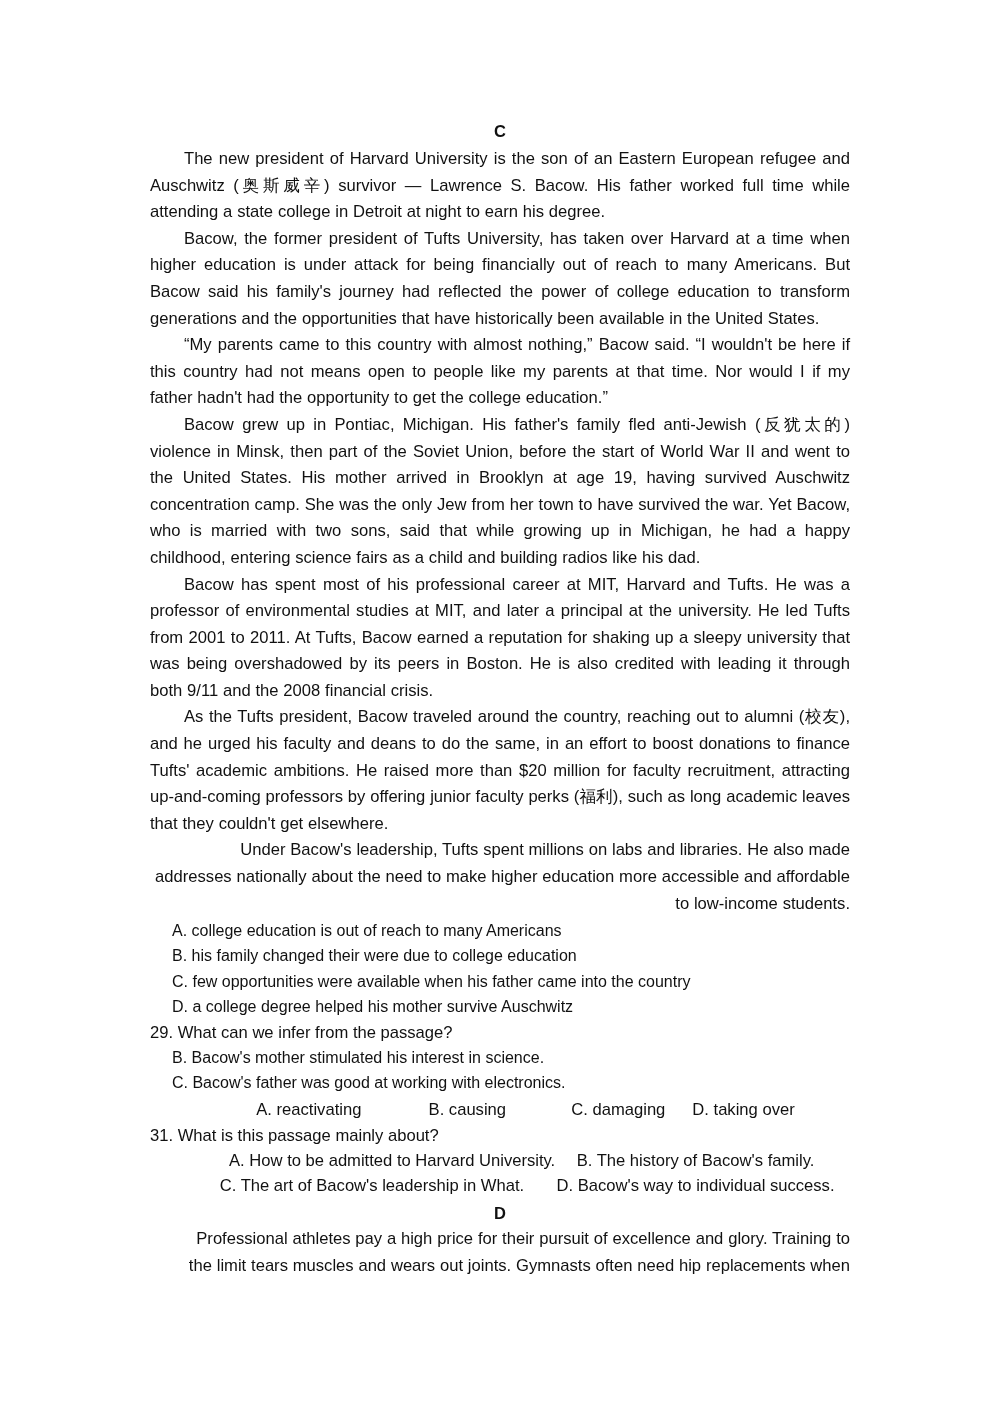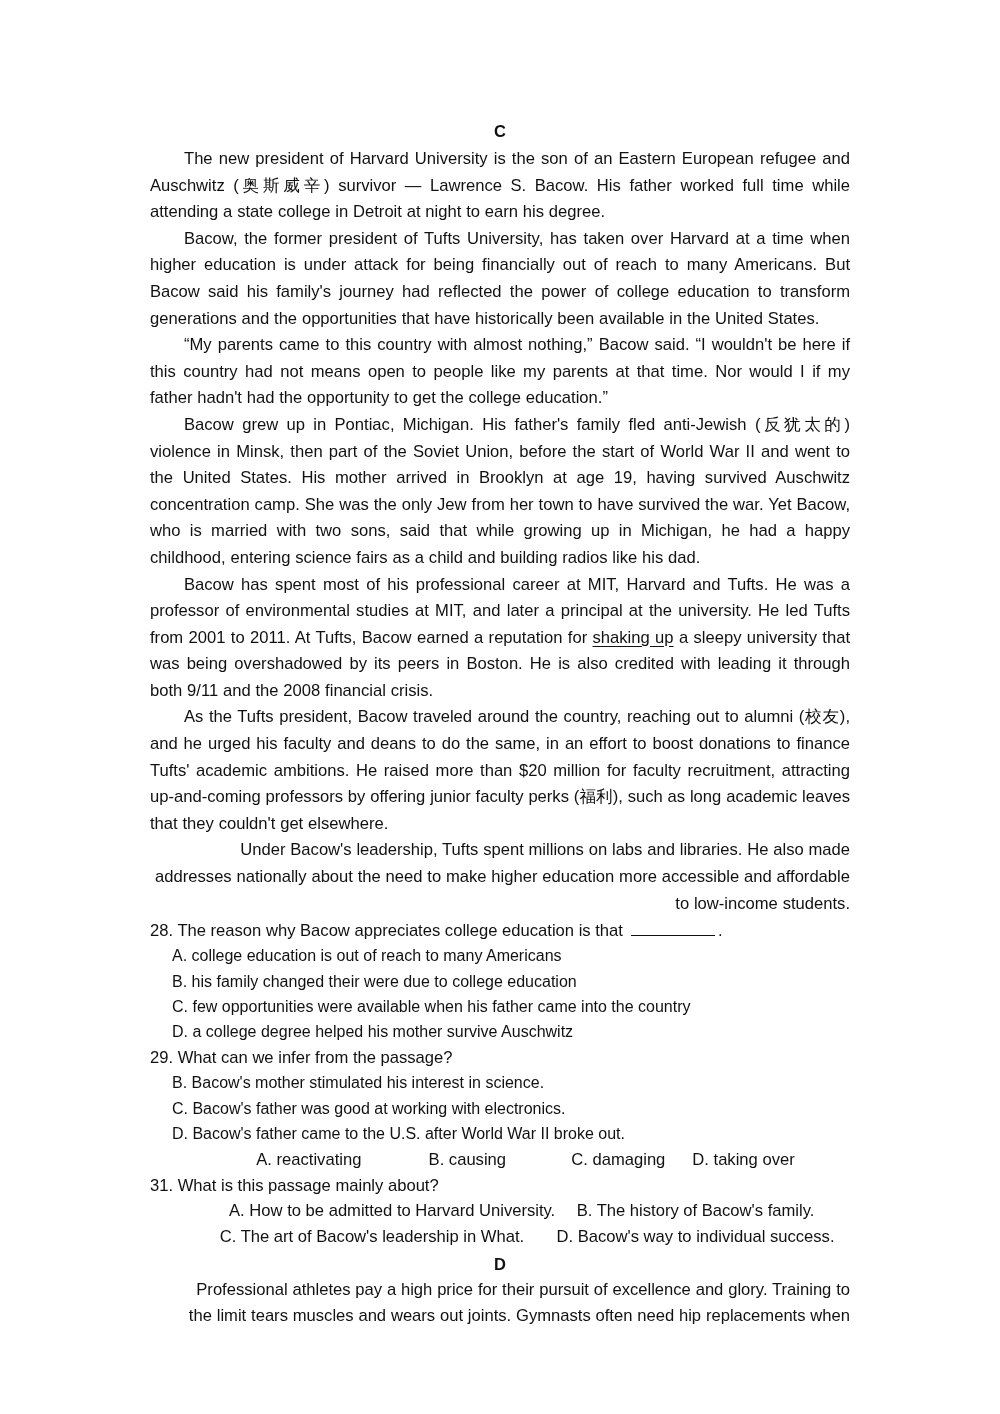--- a/index.html
+++ b/index.html
@@ -72,21 +72,20 @@
   }
   .blank {
     display: inline-block;
     width: 84px;
     border-bottom: 1.6px solid #111;
     height: 0.82em;
     margin: 0 3px 0 8px;
     vertical-align: baseline;
   }
   .underlined {
-    text-decoration: underline;
     text-underline-offset: 2.5px;
   }
   .section-letter-d {
     text-align: center;
     font-weight: bold;
     font-size: 16.5px;
     line-height: 26px;
     margin: 2px 0 0 0;
   }
 </style>
@@ -103,34 +102,30 @@
   <p class="para">Bacow grew up in Pontiac, Michigan. His father's family fled anti-Jewish (反犹太的) violence in Minsk, then part of the Soviet Union, before the start of World War II and went to the United States. His mother arrived in Brooklyn at age 19, having survived Auschwitz concentration camp. She was the only Jew from her town to have survived the war. Yet Bacow, who is married with two sons, said that while growing up in Michigan, he had a happy childhood, entering science fairs as a child and building radios like his dad.</p>
 
   <p class="para">
     <span>Bacow has spent most of his professional career at MIT, Harvard and Tufts. He was a professor of environmental studies at MIT, and later a principal at the university. He led Tufts from 2001 to 2011. At Tufts, Bacow earned a reputation for </span><span class="underlined">shaking up</span><span> a sleepy university that was being overshadowed by its peers in Boston. He is also credited with leading it through both 9/11 and the 2008 financial crisis.</span>
   </p>
 
   <p class="para">As the Tufts president, Bacow traveled around the country, reaching out to alumni (校友), and he urged his faculty and deans to do the same, in an effort to boost donations to finance Tufts' academic ambitions. He raised more than $20 million for faculty recruitment, attracting up-and-coming professors by offering junior faculty perks (福利), such as long academic leaves that they couldn't get elsewhere.</p>
   <p class="para last-left">Under Bacow's leadership, Tufts spent millions on labs and libraries. He also made addresses nationally about the need to make higher education more accessible and affordable to low-income students.</p>
 
   <div class="q-block">
-    <div class="q-line">
-      <span>28. The reason why Bacow appreciates college education is that</span><span class="blank"></span><span>.</span>
-    </div>
     <div class="opt-line">A. college education is out of reach to many Americans</div>
     <div class="opt-line">B. his family changed their were due to college education</div>
     <div class="opt-line">C. few opportunities were available when his father came into the country</div>
     <div class="opt-line">D. a college degree helped his mother survive Auschwitz</div>
   </div>
 
   <div class="q-block">
     <div class="q-line">29. What can we infer from the passage?</div>
     <div class="opt-line">B. Bacow's mother stimulated his interest in science.</div>
     <div class="opt-line">C. Bacow's father was good at working with electronics.</div>
-    <div class="opt-line">D. Bacow's father came to the U.S. after World War II broke out.</div>
   </div>
 
   <div class="q-block">
     <div class="opt-row">
       <span class="cell" style="width:163px">A. reactivating</span><span class="cell" style="width:154px">B. causing</span><span class="cell" style="width:148px">C. damaging</span><span class="cell">D. taking over</span>
     </div>
   </div>
 
   <div class="q-block">
     <div class="q-line">31. What is this passage mainly about?</div>

